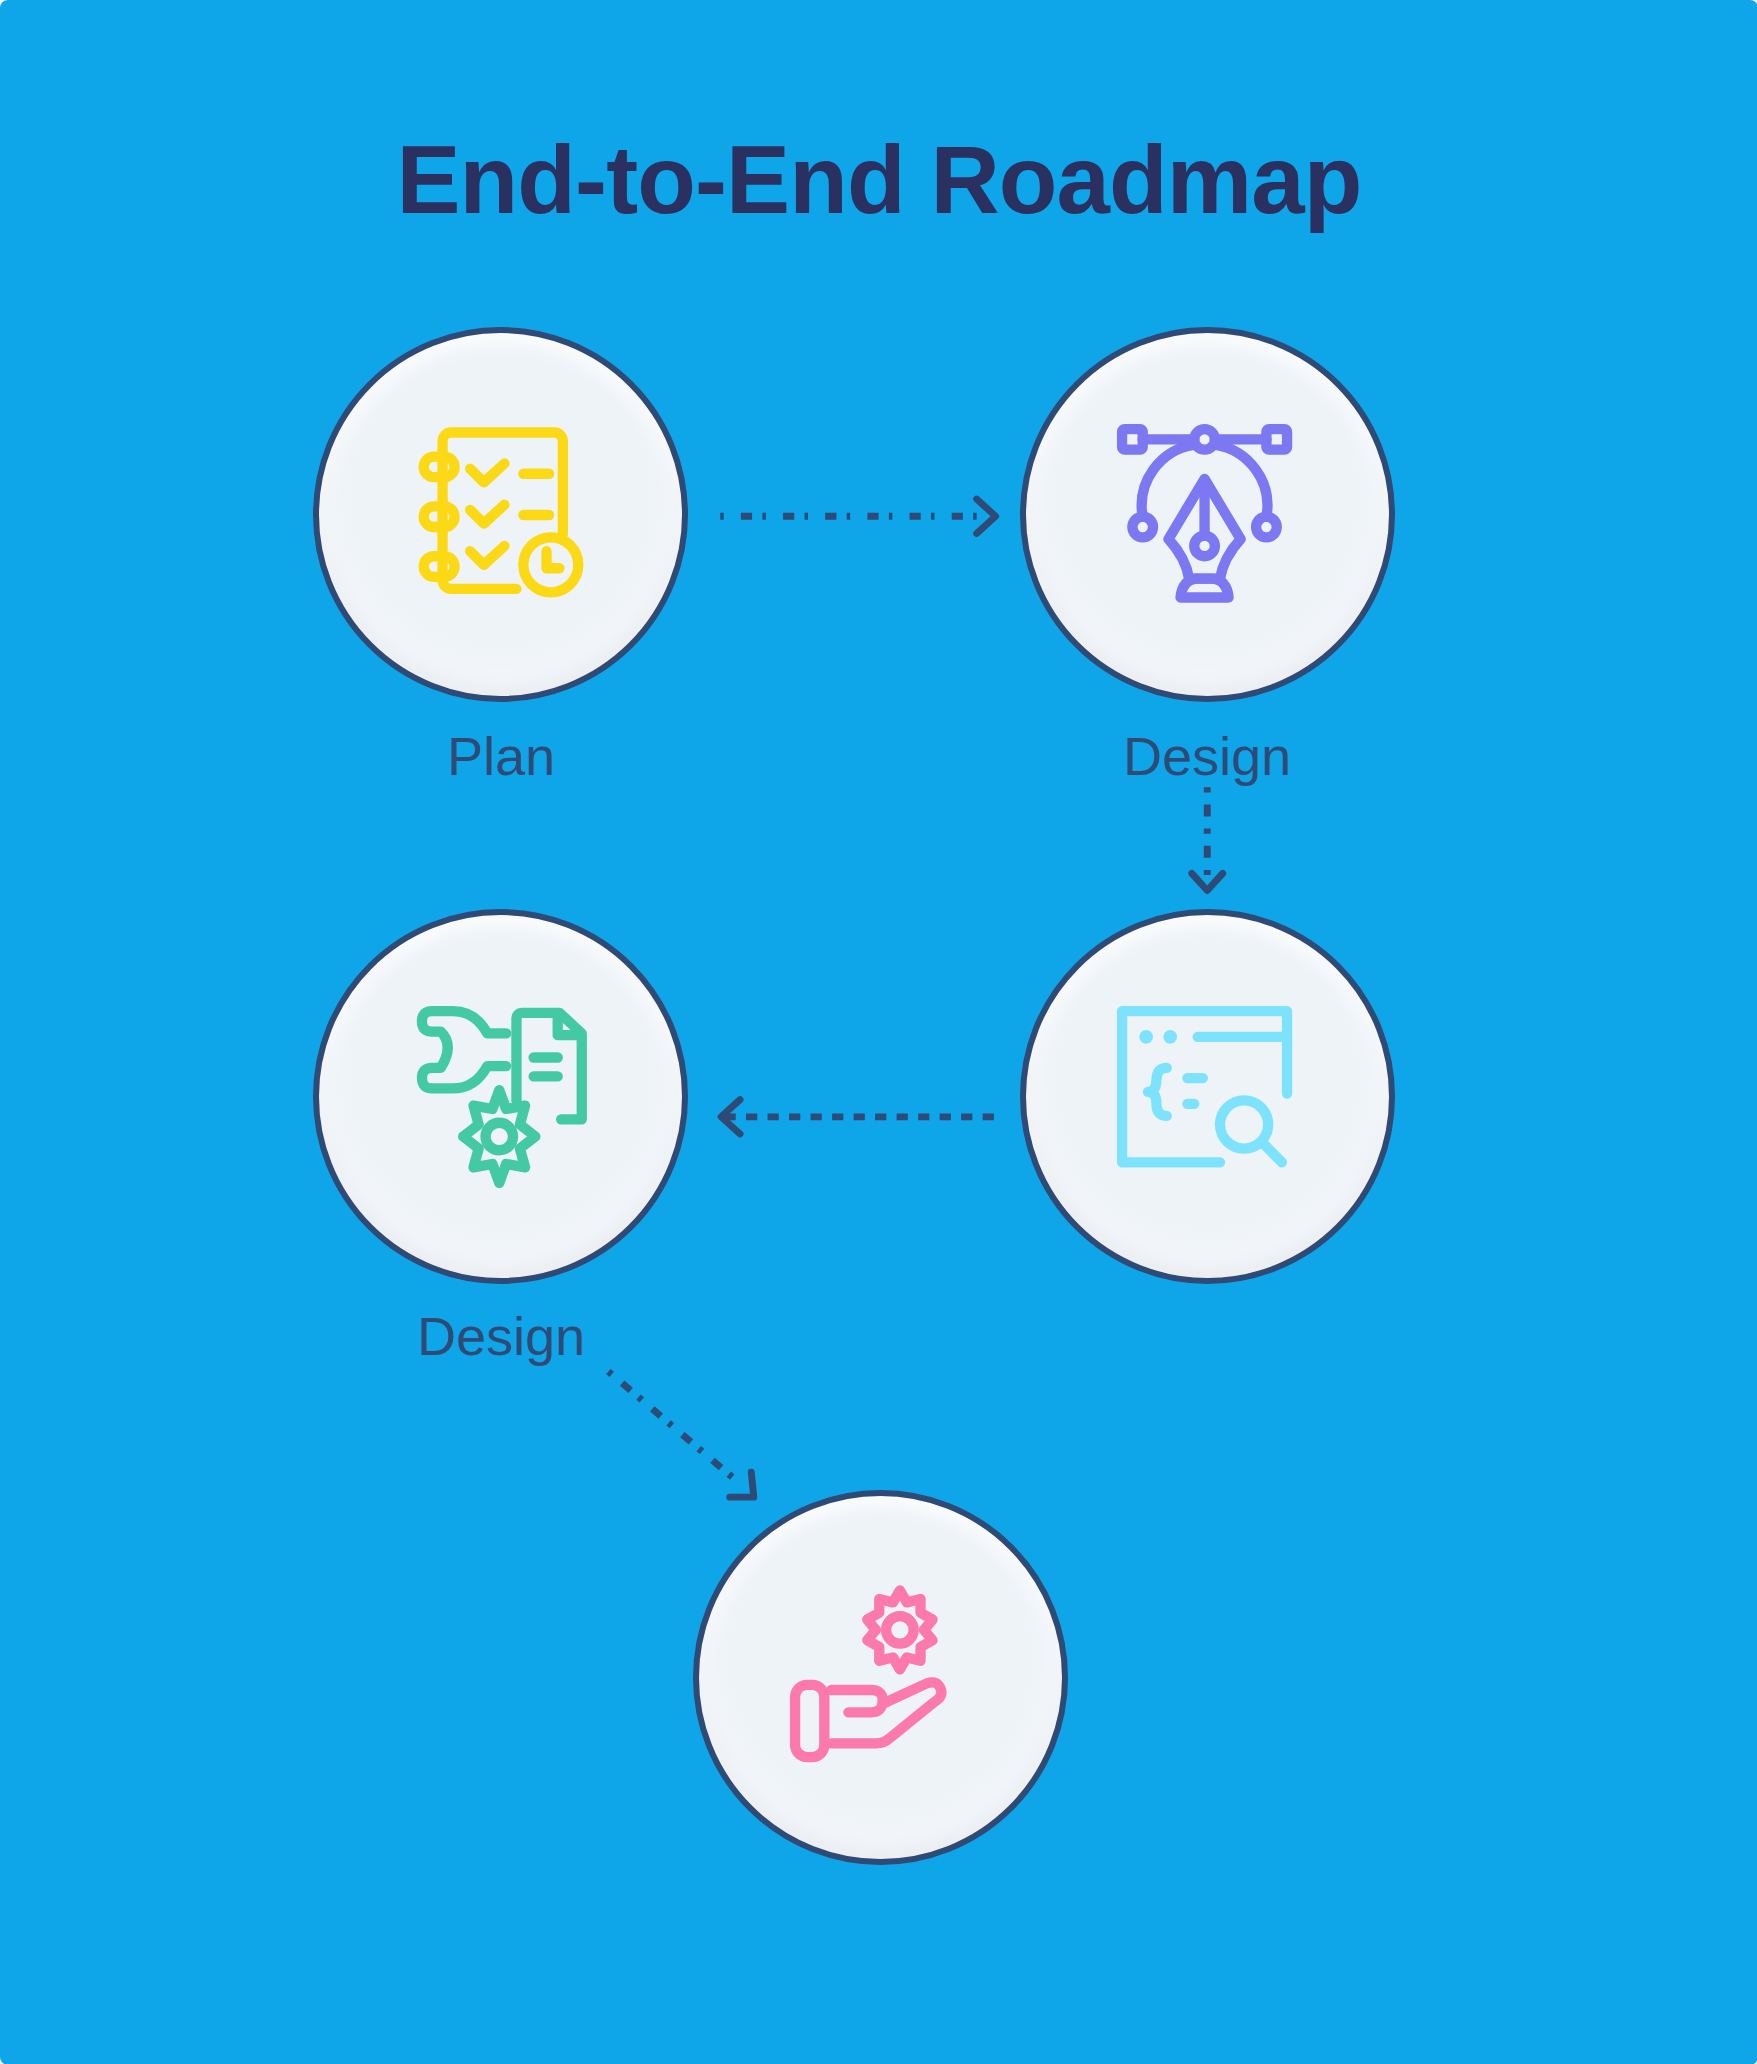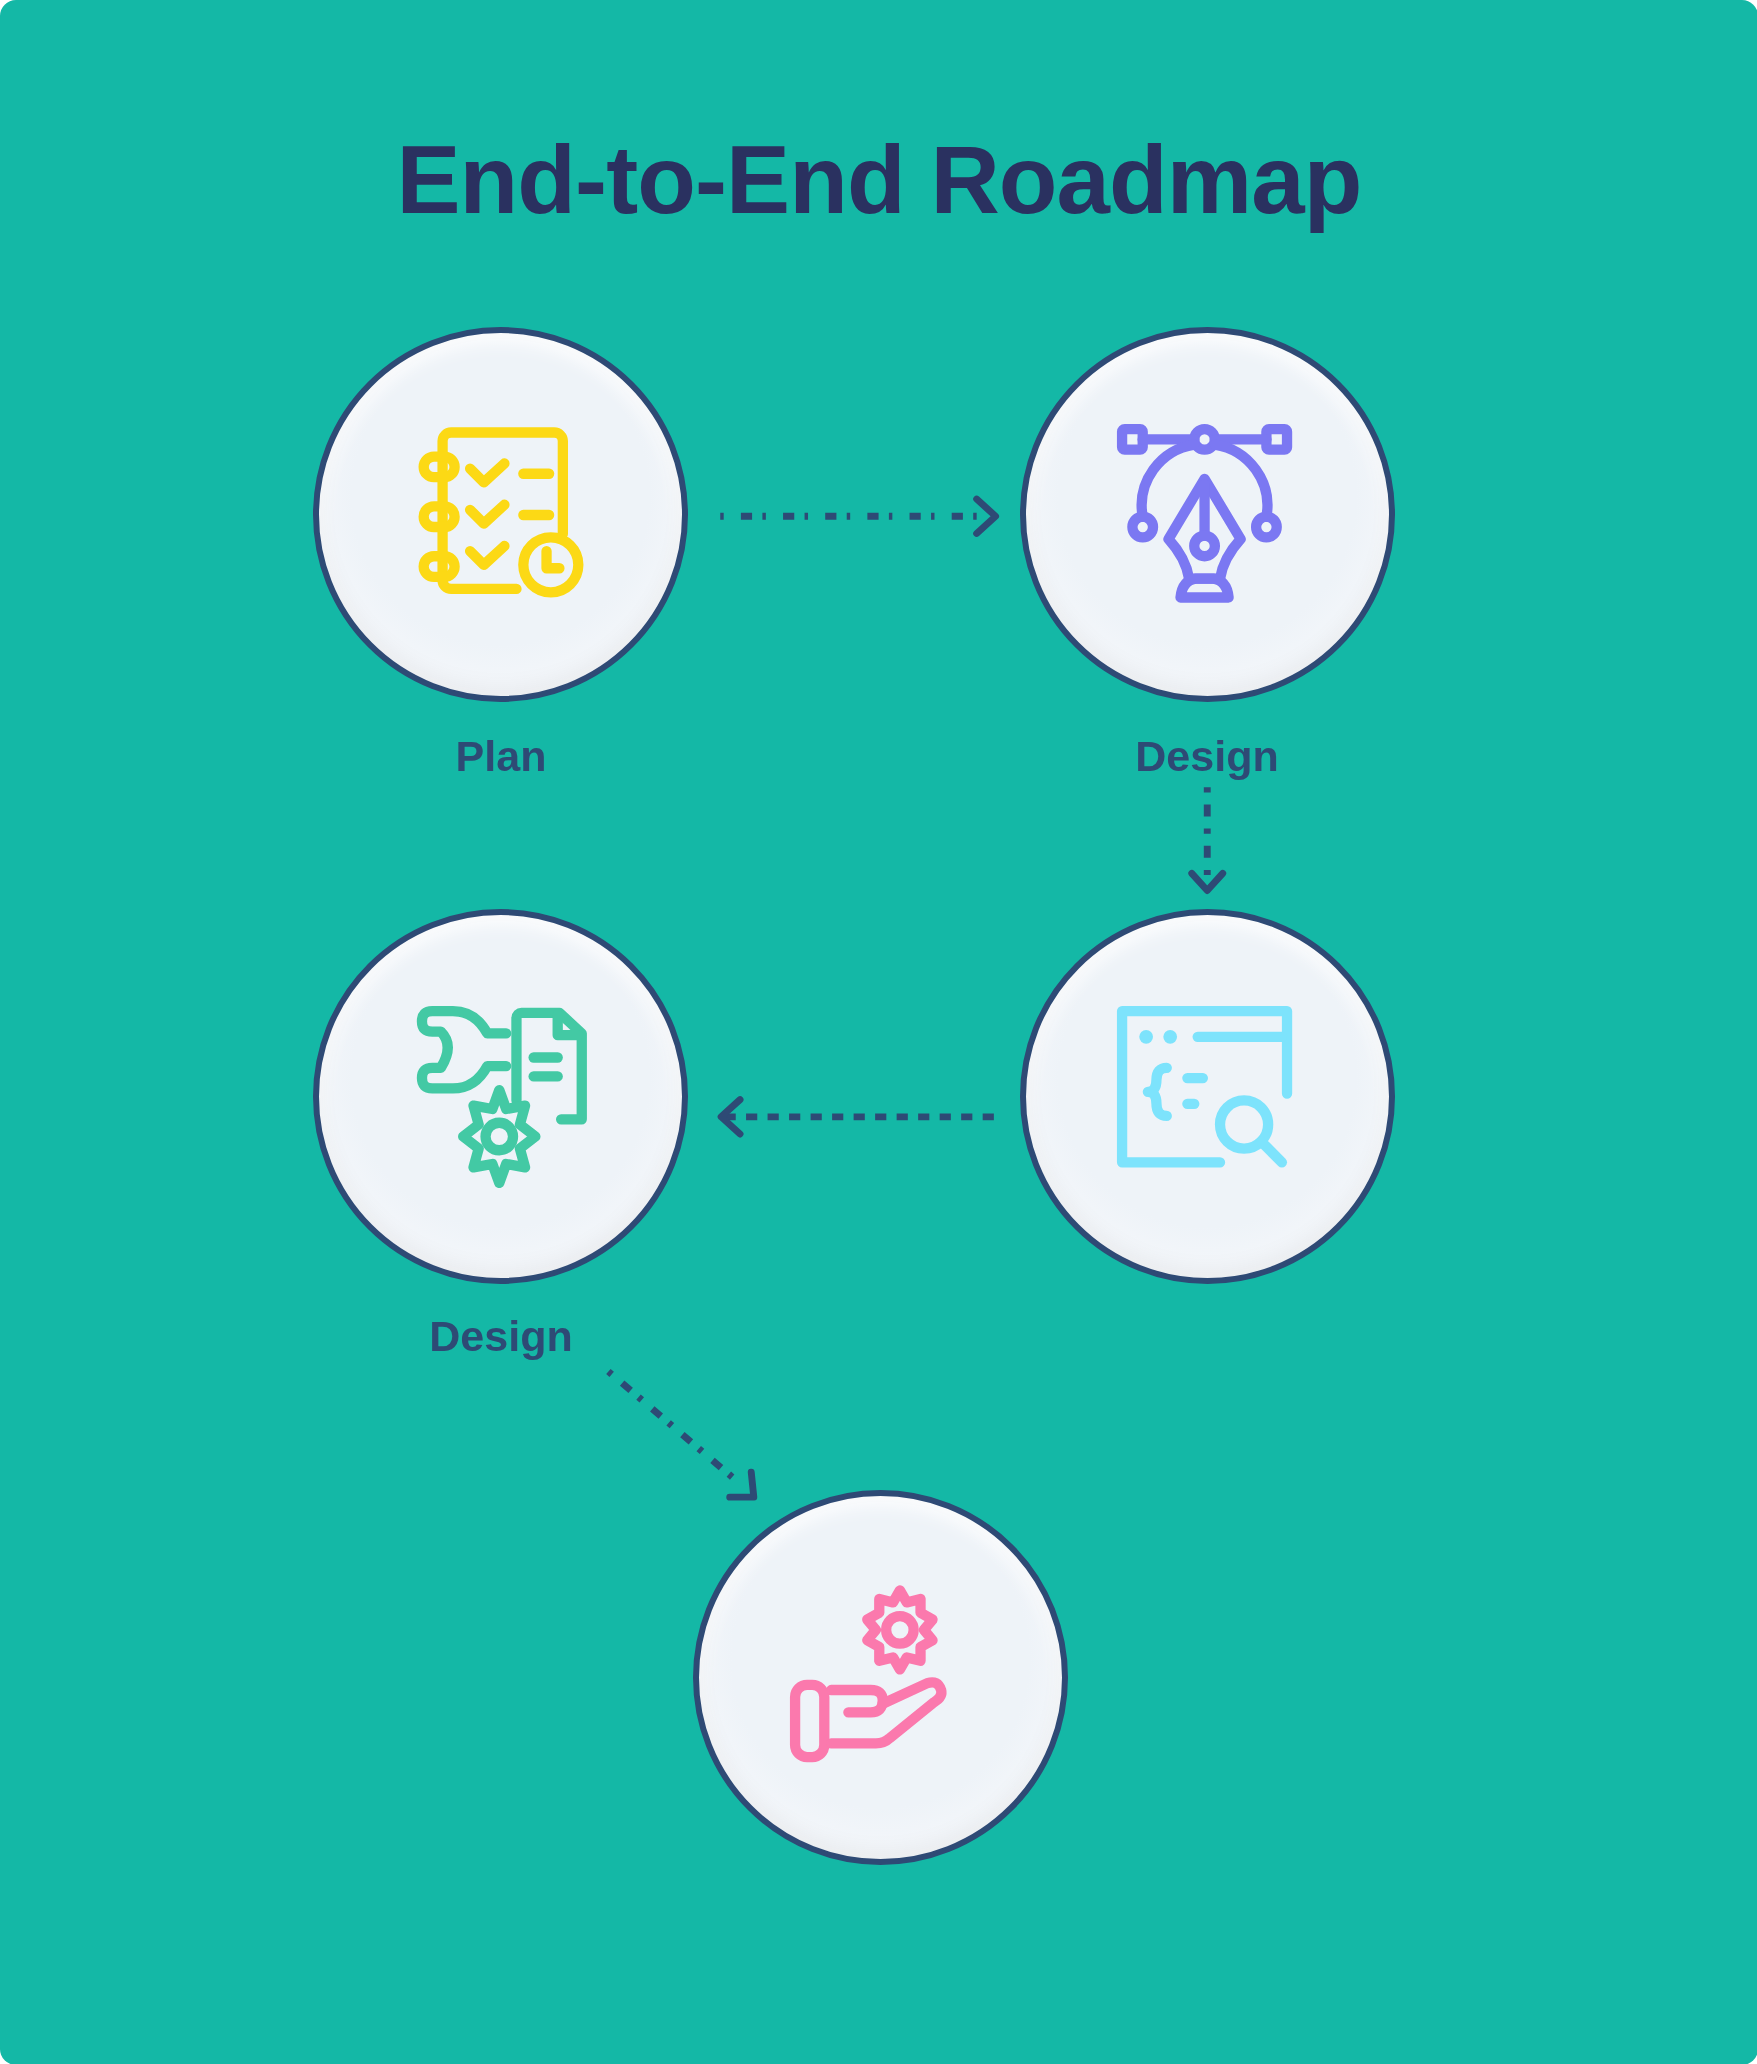--- a/index.html
+++ b/index.html
@@ -1,23 +1,23 @@
 <!DOCTYPE html>
 <html style="font-size:13.8px"><head>
 <meta charset="utf-8">
 <style>
   html, body { margin:0; padding:0; background:#ffffff; }
   body { width:1758px; height:2065px; position:relative; overflow:hidden; font-family:"Liberation Sans", "DejaVu Sans", sans-serif; }
-  .card { position:absolute; left:0; top:0; width:1758px; height:2065px; background:#14b8a6; border-radius:16px; }
+  .card { position:absolute; left:0; top:0; width:1758px; height:2065px; background:#0ea5e9; border-radius:8px; }
   .title { position:absolute; left:0; right:0; top:120px; text-align:center; font-size:96px; font-weight:700; color:#2a3160; letter-spacing:-0.9px; line-height:120px; }
   .node { position:absolute; width:375px; height:375px; border-radius:50%; box-sizing:border-box; border:6px solid #2e4a75;
           background: radial-gradient(circle at 50% 45%, #eef3f8 0%, #eef3f8 55%, #f6f8fb 78%, #e7ebf0 100%);
           box-shadow: inset 0 -8.6px 20.6px rgba(0,0,0,0.05), inset 0 8.6px 20.6px rgba(255,255,255,0.9); }
   .node svg { position:absolute; left:50%; top:50%; transform:translate(-50%,-50%); }
-  .label { position:absolute; width:516px; text-align:center; font-size:43px; font-weight:700; color:#2e4a75; line-height:52px; }
+  .label { position:absolute; width:516px; text-align:center; font-size:54px; font-weight:400; color:#2e4a75; line-height:52px; }
   .arrows { position:absolute; left:0; top:0; }
 </style>
 </head>
 <body>
 
 <div class="card">
 
   <div class="title">End-to-End Roadmap</div>
 
   <svg class="arrows" width="1758" height="2065" viewBox="0 0 2043 2400">

